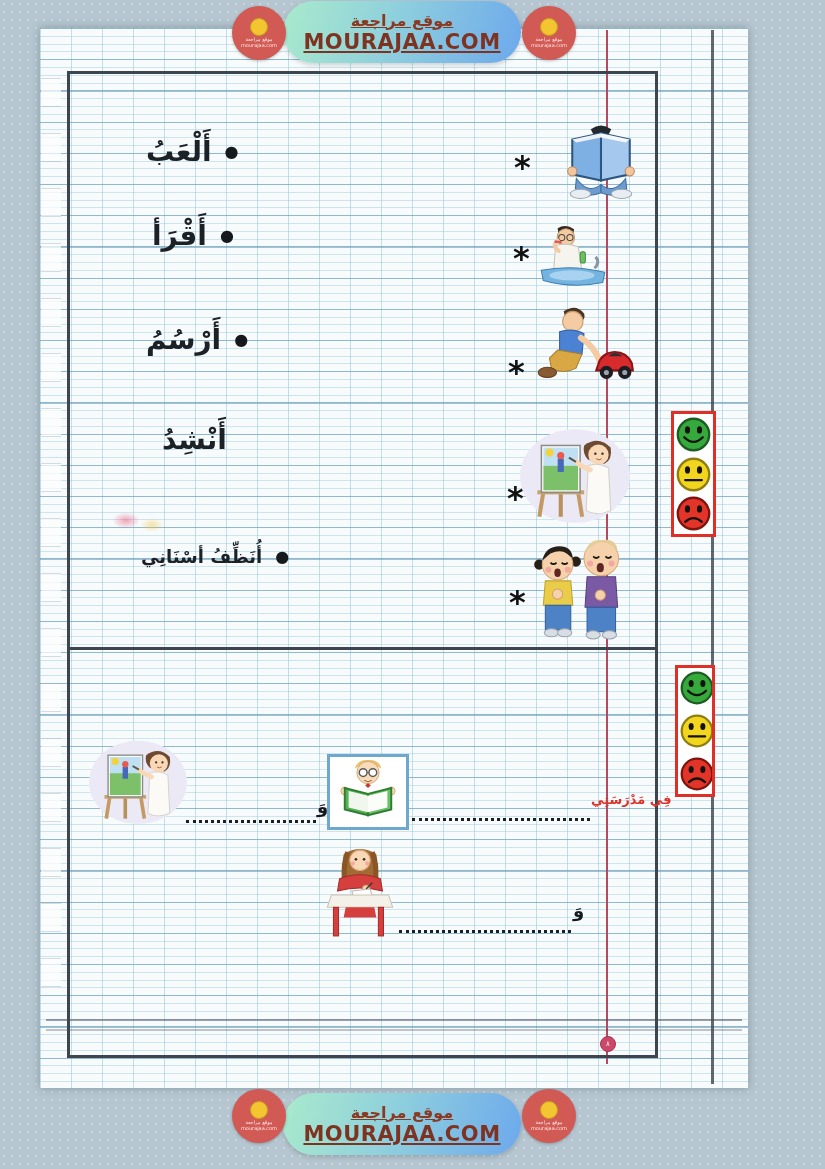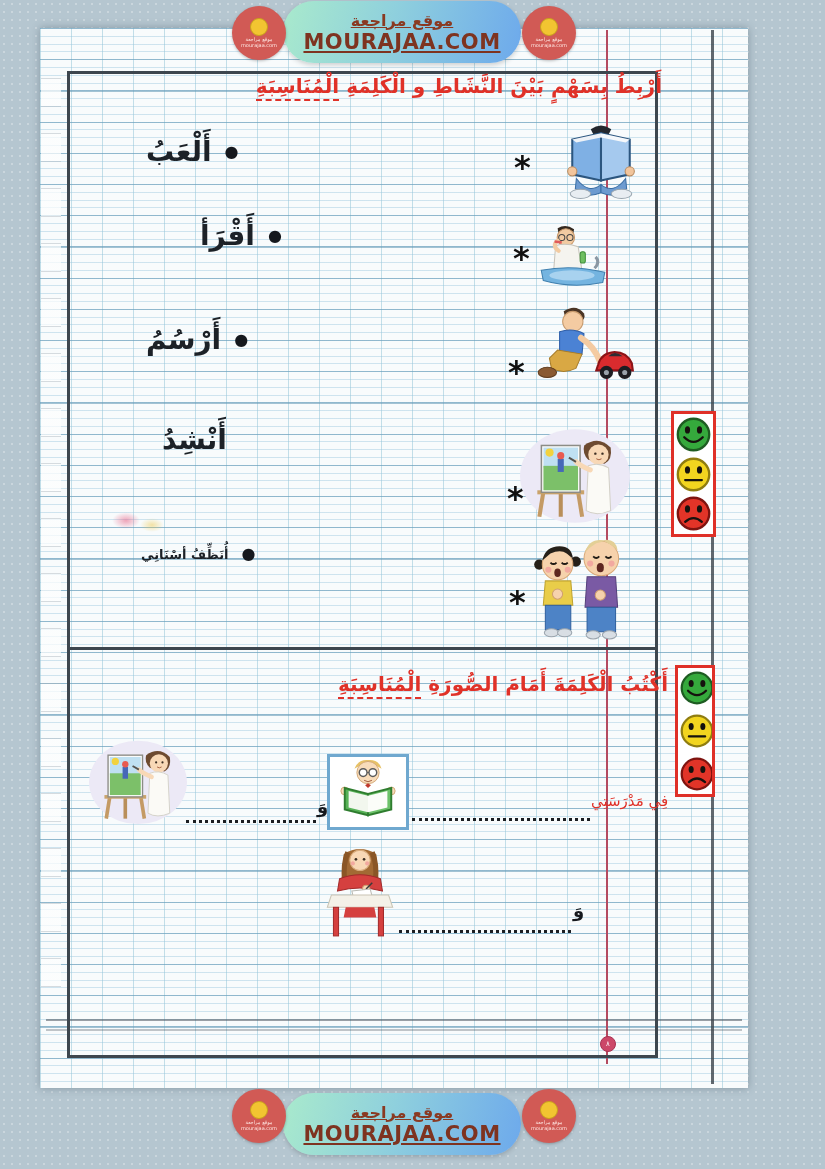--- a/index.html
+++ b/index.html
@@ -46,29 +46,29 @@
     box-shadow:0 1px 3px rgba(0,0,0,.25);}
   .logo-badge{width:16px;height:16px;border-radius:50%;background:#f2c531;border:1px solid #c8a01c;}
   .logo-t1{font-size:5px;color:#ffe8e4;line-height:1.1;}
   .logo-t2{font-size:5px;color:#ffe8e4;line-height:1.1;}
   
   .ex-title{position:absolute;direction:rtl;text-align:center;font-weight:bold;font-size:20px;
     color:#e03128;white-space:nowrap;}
   .dashu{border-bottom:2px dashed #e03128;padding-bottom:1px;}
   .word-item{position:absolute;display:flex;align-items:center;gap:13px;}
   .wlabel{font-size:28px;font-weight:bold;color:#1c2127;direction:rtl;white-space:nowrap;}
-  .word-item.small .wlabel{font-size:13px;}
+  .word-item.small .wlabel{font-size:18px;}
   .wbullet{font-size:16px;color:#15181d;line-height:1;}
   .ast{position:absolute;font-size:32px;font-weight:700;color:#111;line-height:1;}
   .pic{position:absolute;}
   .pic svg{display:block;width:100%;height:100%;}
   .framed-pic{position:absolute;background:#fff;border:3px solid #6fa8cf;padding:2px;}
   .dots{position:absolute;height:0;border-bottom:3px dotted #1b1e22;}
   .conj{position:absolute;font-size:18px;font-weight:bold;color:#15181d;}
-  .red-phrase{position:absolute;direction:rtl;font-size:15px;font-weight:normal;color:#e03128;white-space:nowrap;}
+  .red-phrase{position:absolute;direction:rtl;font-size:13px;font-weight:bold;color:#e03128;white-space:nowrap;}
   
   .smiley-box{position:absolute;box-sizing:border-box;border:3.5px solid #df3028;background:#fff;
     display:flex;flex-direction:column;align-items:flex-start;justify-content:space-between;padding:2px 1px;}
   .smiley-box svg{display:block;}
 </style>
 </head>
 <body>
 
 <div class="screen">
 
@@ -79,30 +79,26 @@
     <div class="redline"></div>
     <div class="edge-line"></div>
     <div class="bottom-rule"></div>
     <div class="bottom-rule2"></div>
     <div class="frame"></div>
     <div class="divider"></div>
     <div class="pin">
         <span>٨</span>
       </div>
 
-    <div class="ex-title" style="left:232px;top:46px;width:390px;">
-      <span>أَرْبِطُ بِسَهْمٍ بَيْنَ النَّشَاطِ و الْكَلِمَةِ</span>
-      <span class="dashu">الْمُنَاسِبَةِ</span>
-    </div>
 
     <div class="word-item" style="left:106px;top:107px;">
       <span class="wlabel">أَلْعَبُ</span>
       <span class="wbullet">●</span>
     </div>
-    <div class="word-item" style="left:112px;top:191px;margin-left:48px;">
+    <div class="word-item" style="left:112px;top:191px;">
       <span class="wlabel">أَقْرَأ</span>
       <span class="wbullet">●</span>
     </div>
     <div class="word-item" style="left:106px;top:295px;">
       <span class="wlabel">أَرْسُمُ</span>
       <span class="wbullet">●</span>
     </div>
     <div class="word-item" style="left:122px;top:395px;">
       <span class="wlabel">أَنْشِدُ</span>
       <span class="wbullet"></span>
@@ -236,24 +232,20 @@
         <line x1="11" y1="26" x2="29" y2="26" stroke="#15120e" stroke-width="2.5" stroke-linecap="round"></line>
       </svg>
       <svg width="37" height="37" viewBox="0 0 40 40">
         <circle cx="20" cy="20" r="17" fill="#e23428" stroke="#7e1410" stroke-width="2.5"></circle>
         <ellipse cx="13.5" cy="15" rx="2.8" ry="4" fill="#15120e"></ellipse>
           <ellipse cx="26.5" cy="15" rx="2.8" ry="4" fill="#15120e"></ellipse>
         <path d="M11 29 Q20 21 29 29" stroke="#15120e" stroke-width="2.5" fill="none" stroke-linecap="round"></path>
       </svg>
     </div>
 
-    <div class="ex-title" style="left:295px;top:644px;width:336px;">
-      <span>أَكْتُبُ الْكَلِمَةَ أَمَامَ الصُّورَةِ</span>
-      <span class="dashu">الْمُنَاسِبَةِ</span>
-    </div>
 
     <div class="smiley-box" style="left:635px;top:637px;width:40px;height:132px;overflow:hidden;">
       <svg width="36" height="36" viewBox="0 0 40 40">
         <circle cx="20" cy="20" r="17" fill="#35a93c" stroke="#1e5c22" stroke-width="2.5"></circle>
         <ellipse cx="13.5" cy="15" rx="2.8" ry="4" fill="#15120e"></ellipse>
           <ellipse cx="26.5" cy="15" rx="2.8" ry="4" fill="#15120e"></ellipse>
         <path d="M10 23 Q20 33 30 23" stroke="#15120e" stroke-width="2.5" fill="none" stroke-linecap="round"></path>
       </svg>
       <svg width="36" height="36" viewBox="0 0 40 40">
         <circle cx="20" cy="20" r="17" fill="#f2d51f" stroke="#8f7d10" stroke-width="2.5"></circle>

